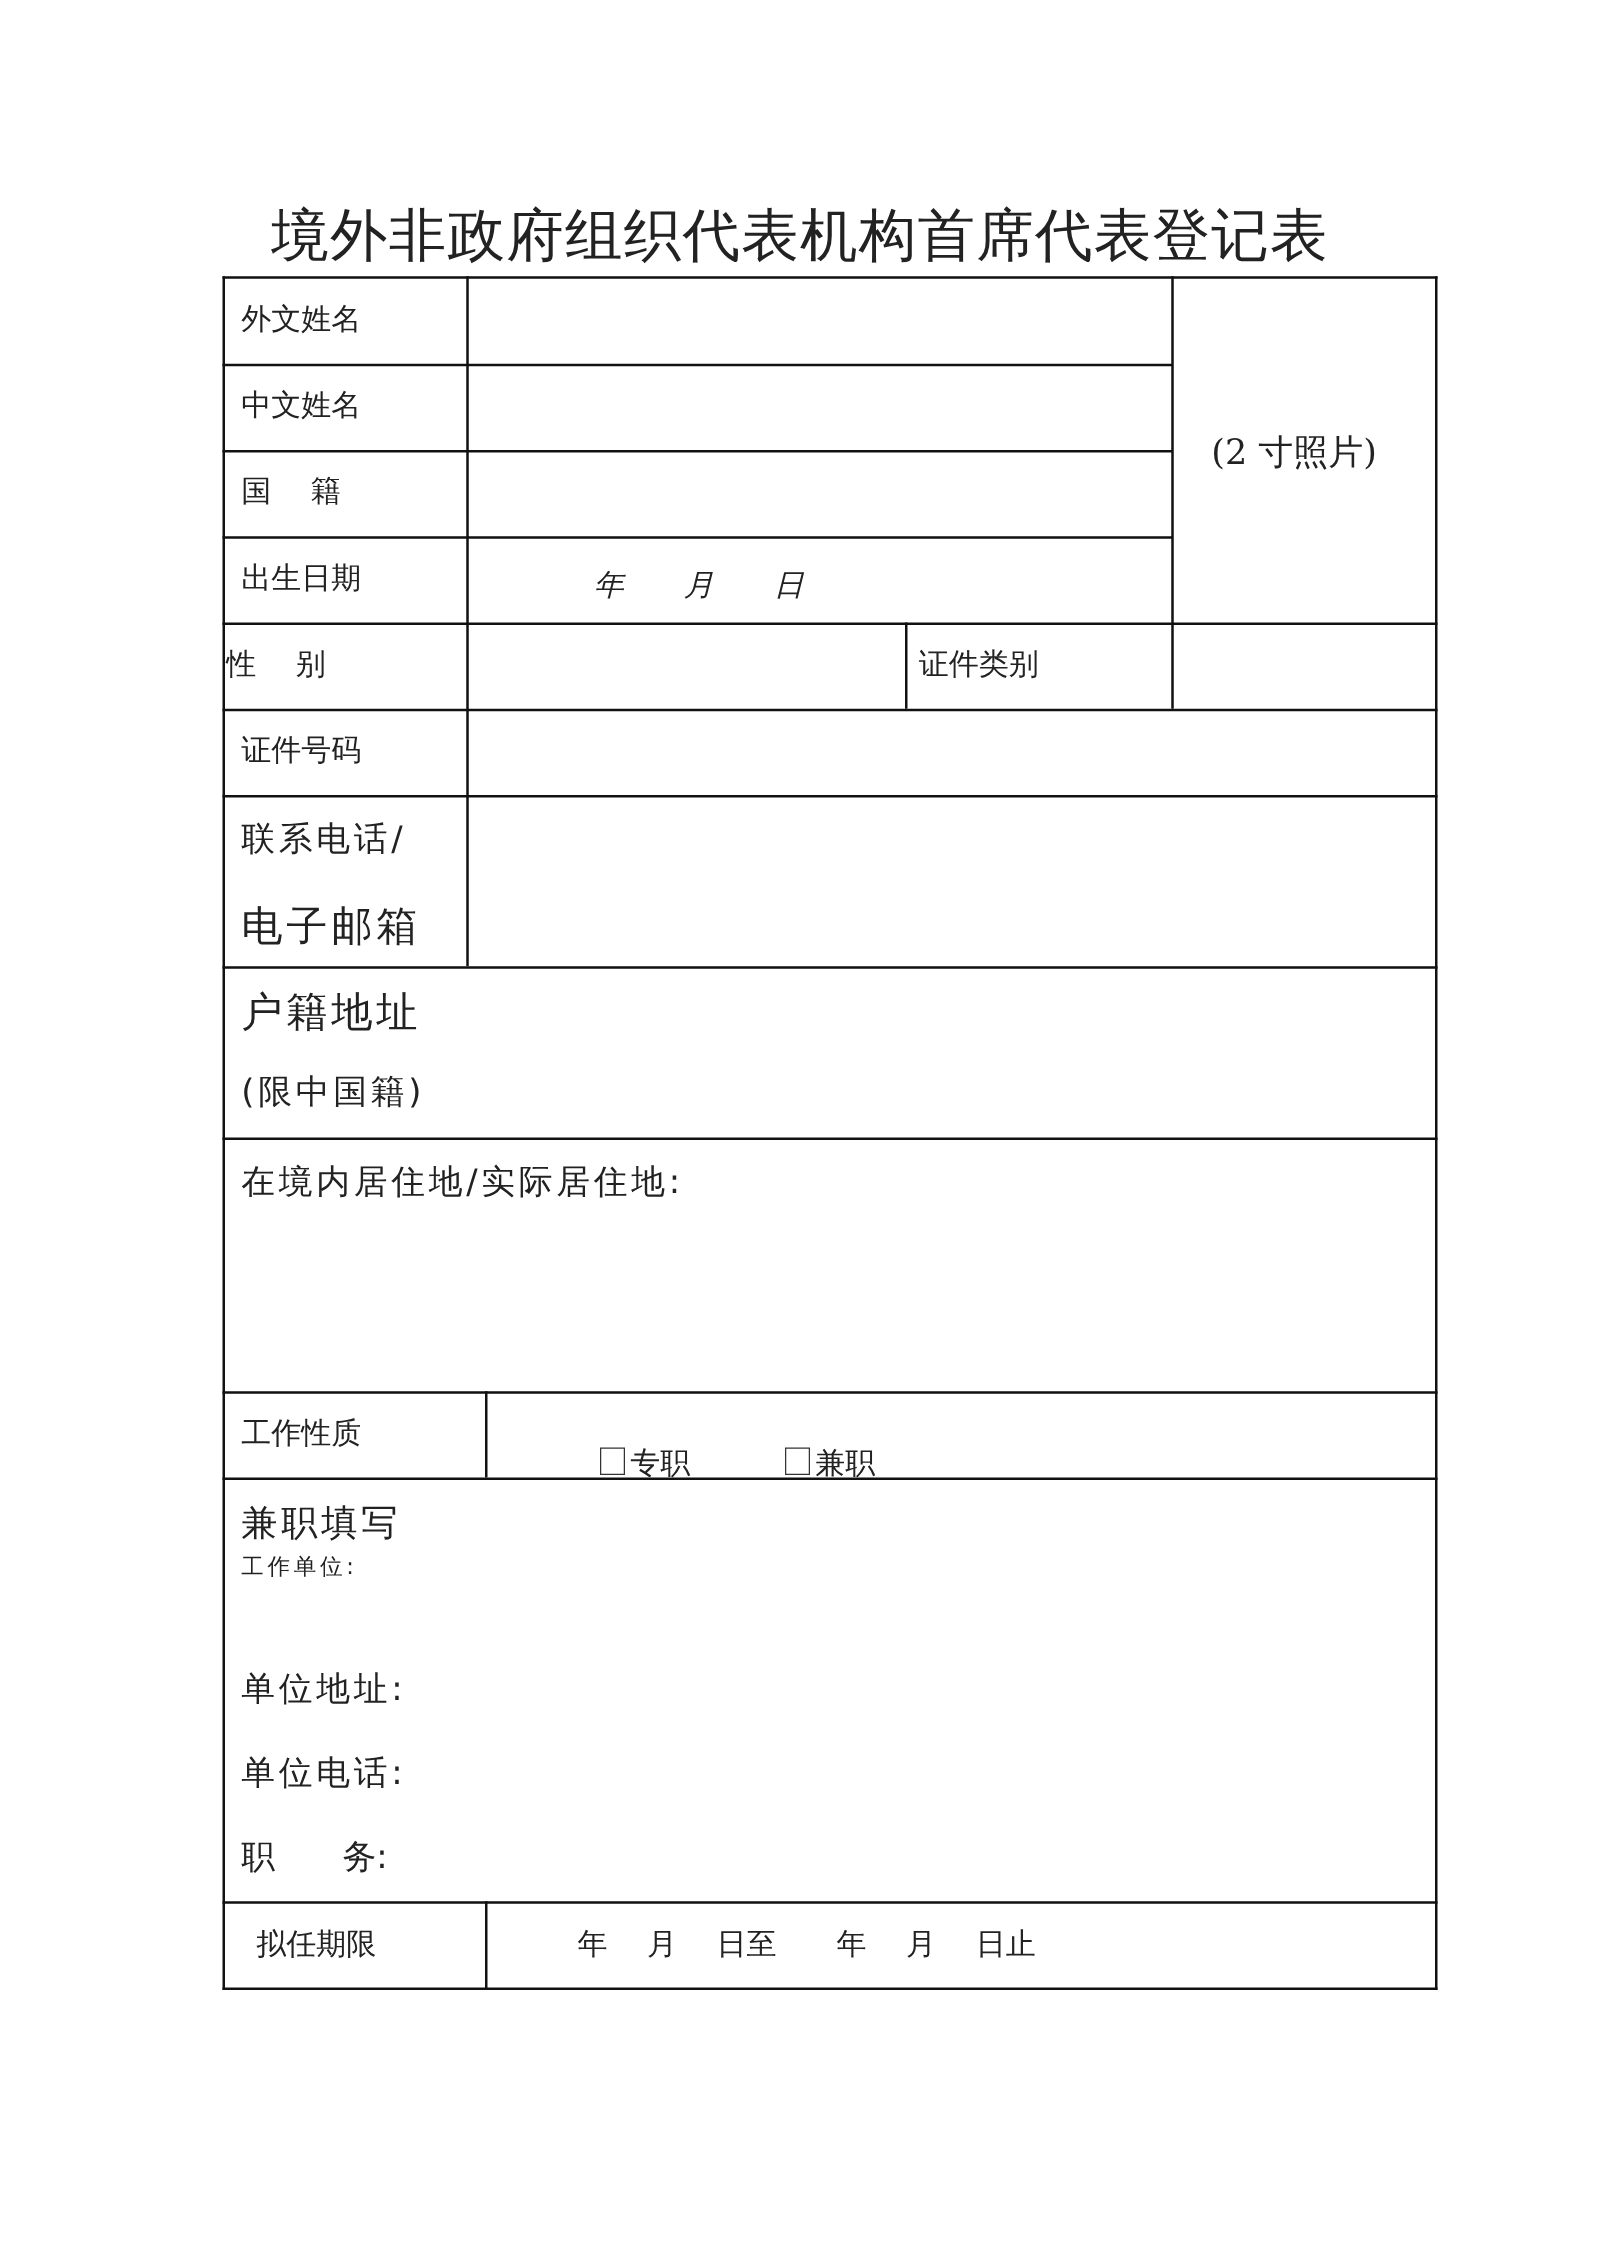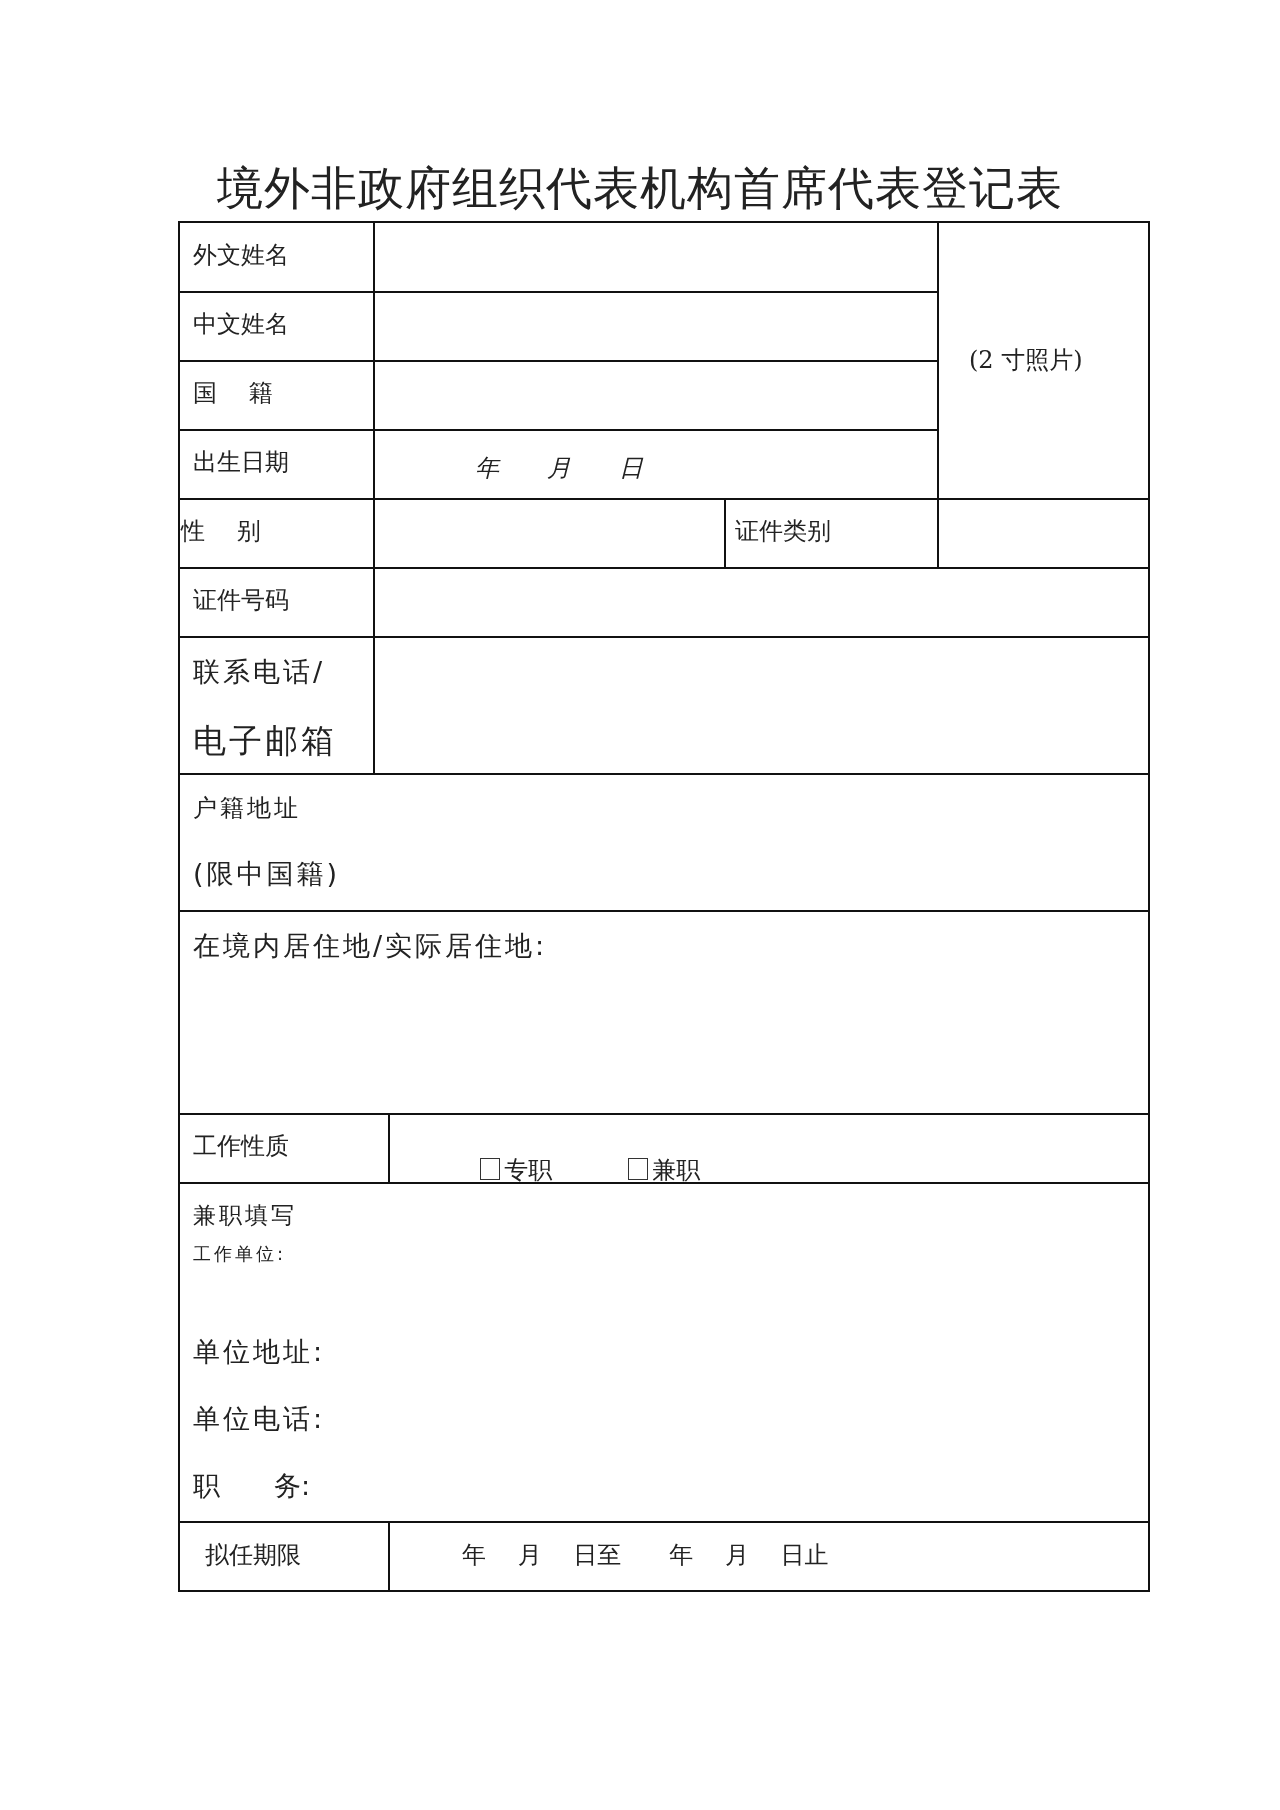--- a/index.html
+++ b/index.html
@@ -50,50 +50,50 @@
 <div class="txt" style="left:193px; top:312px;">中文姓名</div>
 <div class="field" style="left:376px; top:294px; width:560px; height:65px;"></div>
 
 <div class="txt" style="left:193px; top:381px;">国　 籍</div>
 <div class="field" style="left:376px; top:363px; width:560px; height:65px;"></div>
 
 <div class="txt" style="left:193px; top:450px;">出生日期</div>
 <div class="txt" style="left:475px; top:456px;font-style:italic;">年　　月　　日</div>
 
 <div style="position:absolute; left:940px; top:224px; width:207px; height:273px;"></div>
-<div class="txt" style="left:969px; top:348px; font-size:24px; font-family:'DejaVu Serif', serif;">(2 寸照片)</div>
+<div class="txt" style="left:969px; top:348px; font-size:28px; font-family:'DejaVu Serif', serif;">(2 寸照片)</div>
 
 <div class="txt" style="left:181px; top:519px;">性　 别</div>
 <div class="field" style="left:376px; top:501px; width:346px; height:65px;"></div>
 <div class="txt" style="left:735px; top:519px;">证件类别</div>
 <div class="field" style="left:940px; top:501px; width:207px; height:65px;"></div>
 
 <div class="txt" style="left:193px; top:588px;">证件号码</div>
 <div class="field" style="left:376px; top:570px; width:771px; height:65px;"></div>
 
 <div class="txt" style="left:193px; top:658px; font-size:27px; letter-spacing:3px;">联系电话/</div>
 <div class="txt" style="left:193px; top:724px; font-size:33px; letter-spacing:3px;">电子邮箱</div>
 <div class="field" style="left:376px; top:639px; width:771px; height:133px;"></div>
 
-<div class="txt" style="left:193px; top:796px; font-size:24px; letter-spacing:3px;">户籍地址</div>
+<div class="txt" style="left:193px; top:796px; font-size:33px; letter-spacing:3px;font-family:Liberation Mono, monospace;">户籍地址</div>
 <div class="txt" style="left:193px; top:860px; font-size:27px; letter-spacing:3px;">(限中国籍)</div>
 <div class="field" style="left:376px; top:776px; width:771px; height:133px;"></div>
 
 <div class="txt" style="left:193px; top:932px; font-size:27px; letter-spacing:3px;">在境内居住地/实际居住地:</div>
 <div class="field" style="left:181px; top:970px; width:966px; height:140px;"></div>
 
 <div class="txt" style="left:193px; top:1134px;">工作性质</div>
 <div class="txt" style="left:465px; top:1134px;">
   <span class="box"></span><span>专职</span>
 </div>
 <div class="txt" style="left:613px; top:1134px;">
   <span class="box"></span><span>兼职</span>
 </div>
 
-<div class="txt" style="left:193px; top:1204px; font-size:23px; letter-spacing:3px;">兼职填写</div>
+<div class="txt" style="left:193px; top:1204px; font-size:29px; letter-spacing:3px;">兼职填写</div>
 <div class="txt" style="left:193px; top:1245px; font-size:18px; letter-spacing:3px;">工作单位:</div>
 <div class="field" style="left:335px; top:1262px; width:800px; height:44px;"></div>
 <div class="txt" style="left:193px; top:1338px; font-size:27px; letter-spacing:3px;">单位地址:</div>
 <div class="field" style="left:335px; top:1329px; width:800px; height:44px;"></div>
 <div class="txt" style="left:193px; top:1405px; font-size:27px; letter-spacing:3px;">单位电话:</div>
 <div class="field" style="left:335px; top:1396px; width:800px; height:44px;"></div>
 <div class="txt" style="left:193px; top:1472px; font-size:27px;">职　　务:</div>
 <div class="field" style="left:335px; top:1463px; width:800px; height:44px;"></div>
 
 <div class="txt" style="left:193px; top:1543px;margin-left:12px;">拟任期限</div>

